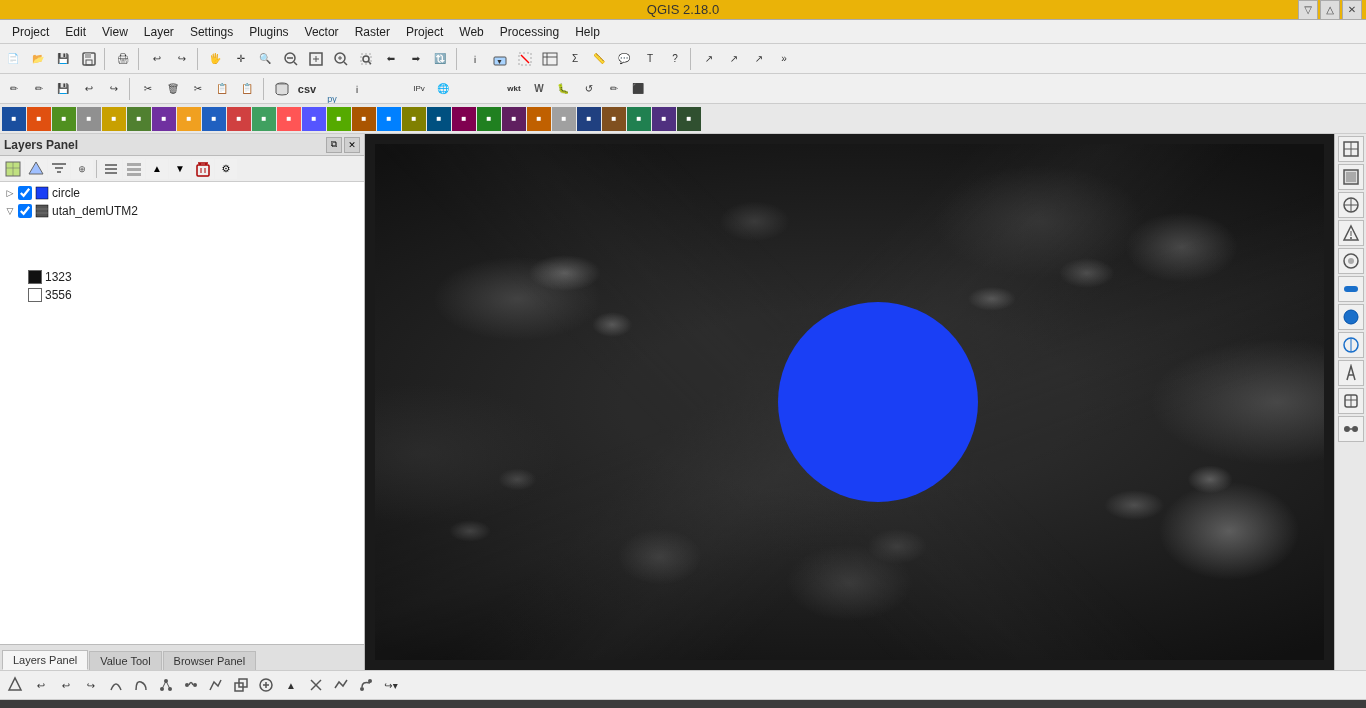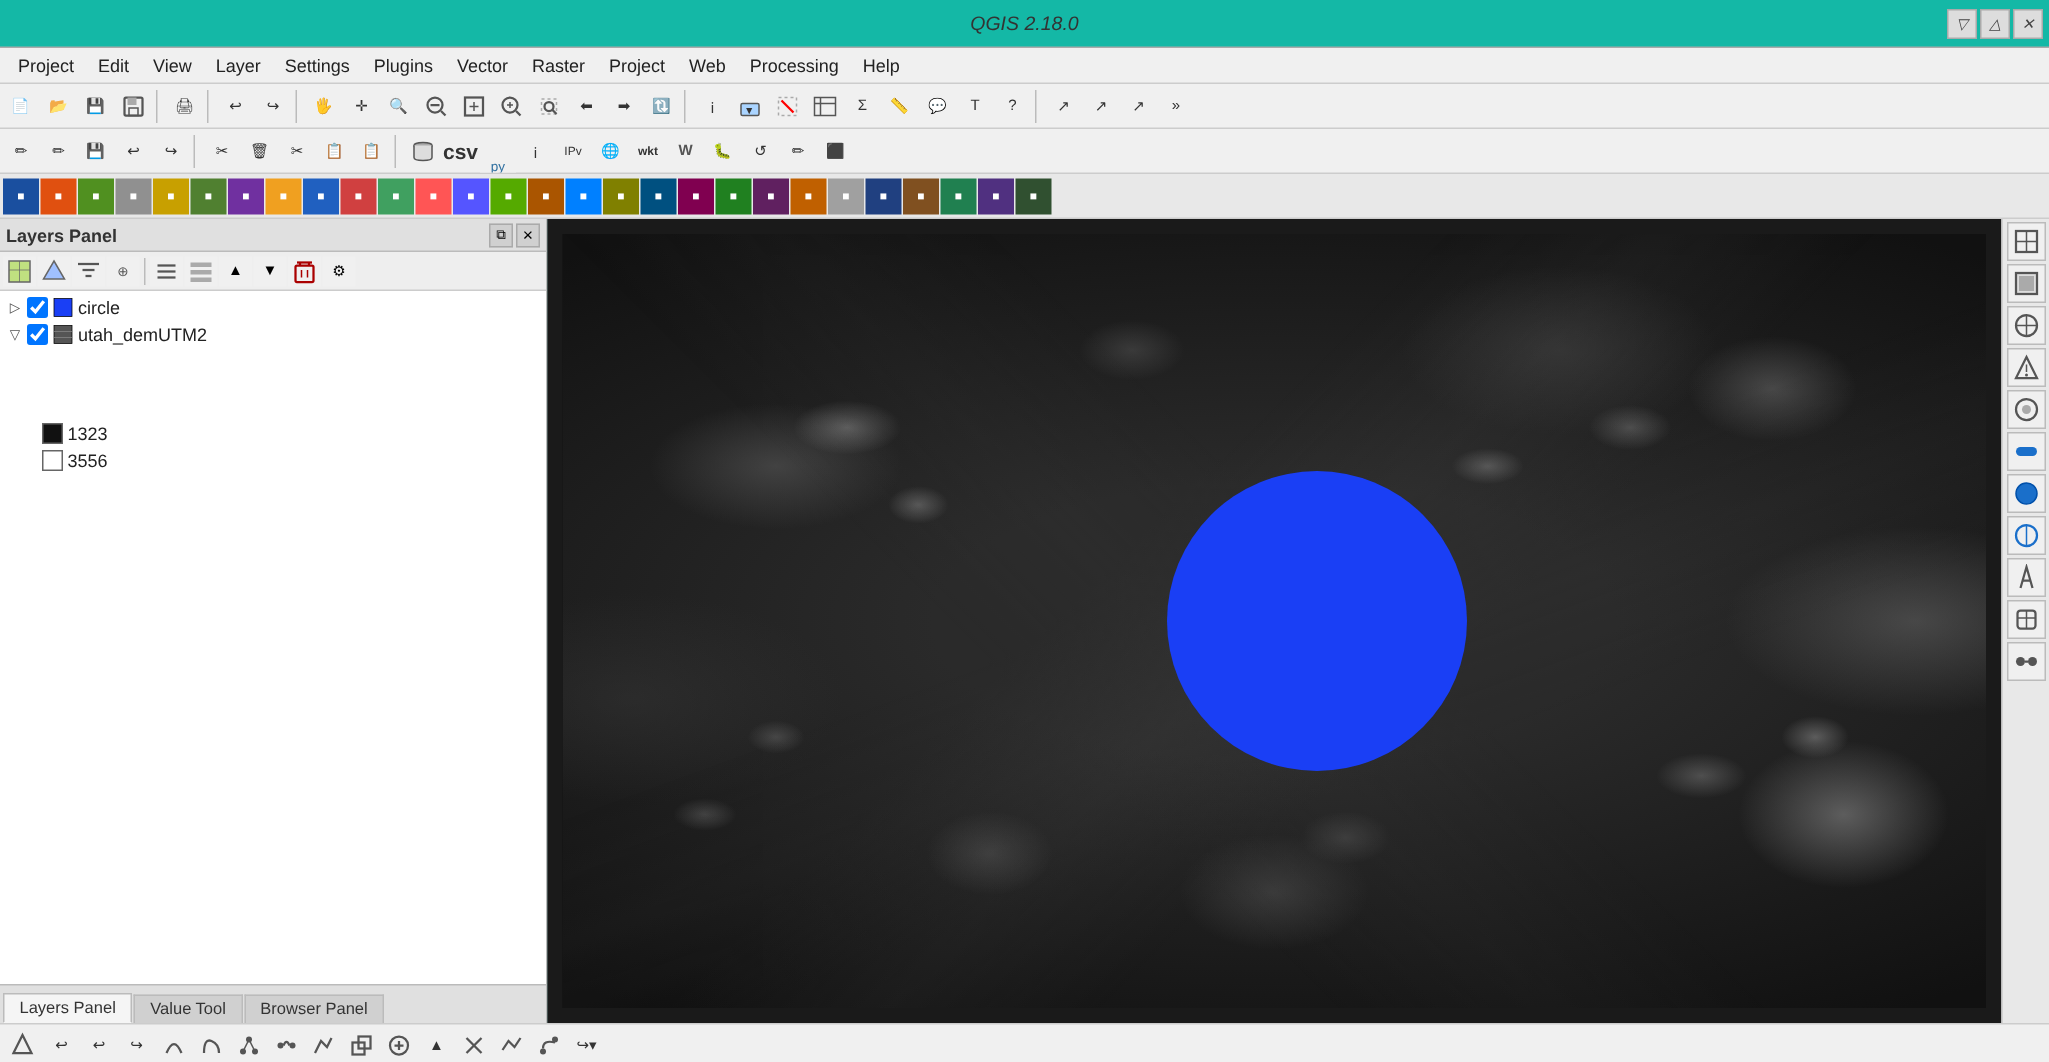--- a/index.html
+++ b/index.html
@@ -1,22 +1,22 @@
 <!DOCTYPE html>
 <html><head>
   <meta charset="utf-8">
   <style>
     * { margin: 0; padding: 0; box-sizing: border-box; }
     body { width: 1366px; height: 708px; overflow: hidden; font-family: 'Segoe UI', Arial, sans-serif; font-size: 12px; background: #3c3c3c; }
 
     
     #titlebar {
-      width: 100%; height: 32px; background: #14b8a6;
+      width: 100%; height: 20px; background: #eab308;
       display: flex; align-items: center; justify-content: center;
-      border-bottom: 1px solid #aaa; position: relative; font-style: italic;
+      border-bottom: 1px solid #aaa; position: relative;
     }
     #titlebar .title { font-size: 13px; color: #333; }
     #titlebar .win-controls { position: absolute; right: 4px; top: 0; height: 100%; display: flex; align-items: center; gap: 2px; }
     #titlebar .win-btn { width: 20px; height: 20px; border: 1px solid #aaa; background: #ddd; cursor: pointer; display: flex; align-items: center; justify-content: center; font-size: 10px; color: #444; }
 
     
     #menubar {
       width: 100%; height: 24px; background: #f0f0f0;
       display: flex; align-items: center; padding: 0 4px;
       border-bottom: 1px solid #ccc;
@@ -287,26 +287,26 @@
   <div class="tb-btn">✂</div>
   <div class="tb-btn">📋</div>
   <div class="tb-btn">📋</div>
   <div class="tb-sep"></div>
   <div class="tb-btn">
     <svg width="16" height="16" viewBox="0 0 16 16">
         <ellipse cx="8" cy="4" rx="6" ry="2" fill="#aaa" stroke="#555" stroke-width="1"></ellipse>
         <path d="M2 4 v8 q0 2 6 2 6 0 6-2 V4" fill="#ddd" stroke="#555" stroke-width="1"></path>
       </svg>
   </div>
-  <div class="tb-btn" style="font-size:14px;font-weight:bold;color:#333;">csv</div>
+  <div class="tb-btn" style="font-size:11px;font-weight:bold;color:#333;">csv</div>
   <div class="tb-btn" style="font-size:9px;color:#3070a0;margin-top:20px;">py</div>
   <div class="tb-btn">ℹ</div>
-  <div class="tb-btn" style="font-size:8px;">IPv</div>
+  <div class="tb-btn" style="font-size:8px;margin-left:37px;">IPv</div>
   <div class="tb-btn">🌐</div>
-  <div class="tb-btn" style="font-size:8px;font-weight:bold;">wkt</div>
+  <div class="tb-btn" style="font-size:8px;font-weight:bold;margin-left:45px;">wkt</div>
   <div class="tb-btn" style="font-size:10px;font-weight:bold;color:#555;">W</div>
   <div class="tb-btn">🐛</div>
   <div class="tb-btn">↺</div>
   <div class="tb-btn">✏</div>
   <div class="tb-btn">⬛</div>
 </div>
 
 <div class="toolbar-row3">
 
   <div class="tb-btn" style="background:#1a4f9f;color:white;font-size:8px;">■</div>

